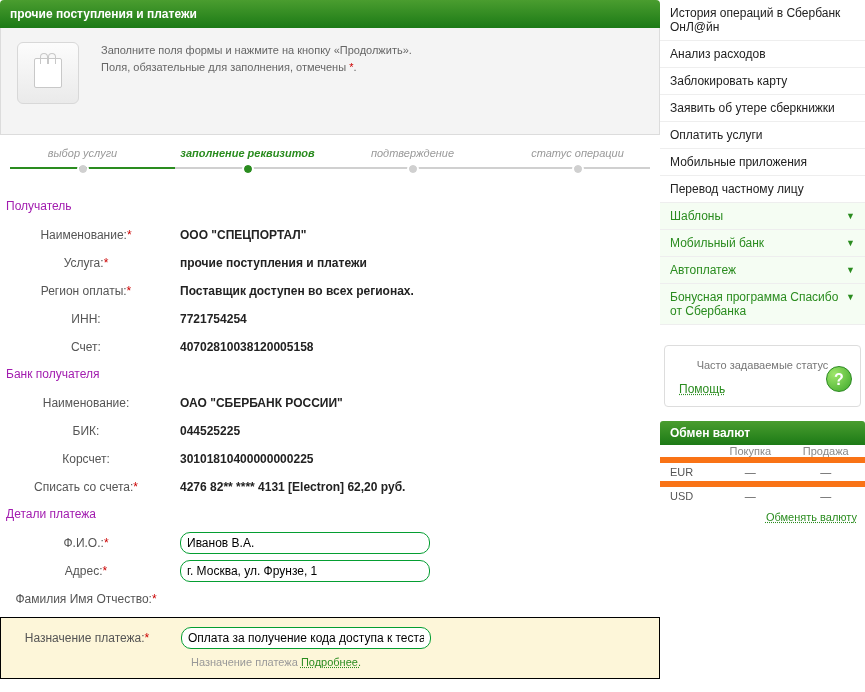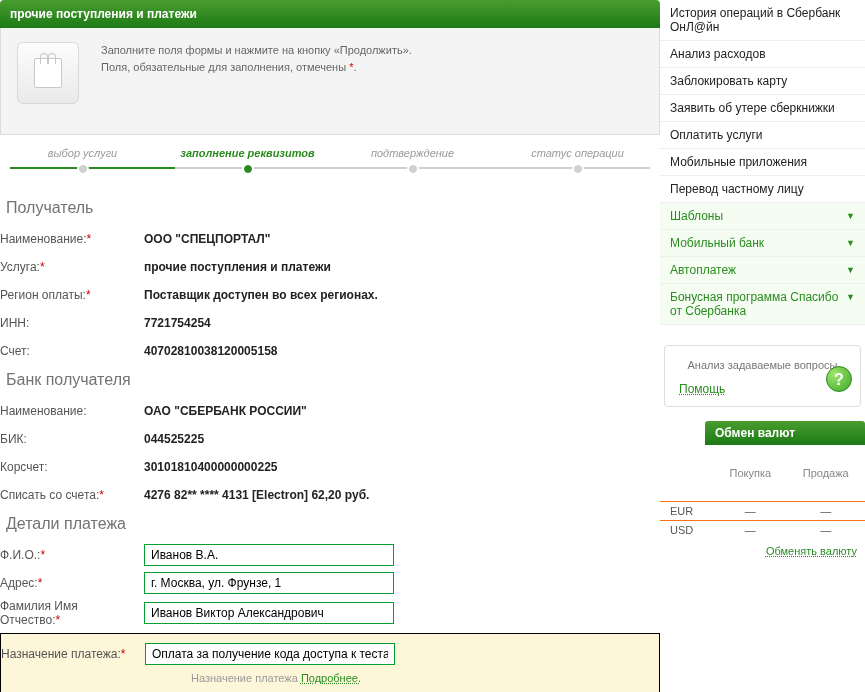--- a/index.html
+++ b/index.html
@@ -38,27 +38,27 @@
   .progress { position: relative; height: 34px; margin: 12px 0 18px 0; }
   .progress-line { position:absolute; top:20px; left:10px; right:10px; height:2px; background:#d0d0d0; }
   .progress-steps { display:flex; justify-content:space-around; position:relative; }
   .step { text-align:center; color:#999; font-size:11px; position:relative; flex:1;font-style:italic; }
   .step .dot { display:block; width:8px; height:8px; background:#d0d0d0; border-radius:50%; margin:6px auto 0; outline:2px solid #fff; position:relative; }
   .step.active { color:#2a8c1f; font-weight:bold; }
   .step.active .dot { background:#2a8c1f; }
   .progress-line-active { position:absolute; top:20px; left:10px; width:25%; height:2px; background:#2a8c1f; }
 
   
-  .section-title { color:#737373; font-size:16px; margin: 6px 0 8px 6px; }
+  .section-title { color:#a21caf; font-size:12px; margin: 6px 0 8px 6px; }
   .row { display:flex; align-items:center; min-height:28px; padding:2px 0; }
-  .row-label { width:144px; text-align:left; color:#555; padding-right:8px; }
+  .row-label { width:180px; text-align:center; color:#555; padding-right:8px; }
   .row-label .ast { color:#c00; }
   .row-value { font-weight:bold; color:#222; }
   .row input[type=text] {
-    font-size:12px; padding:3px 6px; border:1px solid #049e32; border-radius:0; width:250px;
+    font-size:12px; padding:3px 6px; border:1px solid #049e32; border-radius:10px; width:250px;
   }
   .highlight-box {
     background:#fdf6d9; border:1px solid #000000; padding:6px 0 10px 0; margin-top:4px;
   }
   .highlight-box .sub { font-size:11px; color:#999; margin-left:190px; margin-top:4px; }
   .highlight-box .sub a { color:#2a8c1f; text-decoration:underline dotted;margin-top:8px; }
   .highlight-box input { width:230px; }
 
   
   .side-item {
@@ -75,25 +75,25 @@
   .help-box .faq { color:#777; text-align:center; font-size:11px; line-height:1.3; }
   .help-box .help-link { color:#2a8c1f; display:block; margin-top:10px; text-decoration:underline dotted; }
   .help-icon {
     position:absolute; right:8px; top:20px; width:26px; height:26px; border-radius:50%;
     background:radial-gradient(circle at 30% 30%, #9ee66a, #3da82a);
     border:1px solid #2a8820; color:#fff; font-weight:bold; text-align:center; line-height:26px; font-size:16px;
   }
 
   .rate-header {
     background: linear-gradient(to bottom,#4a9d2f,#1c7a16);
-    color:#fff; font-weight:bold; padding:5px 10px; font-size:12px; border-radius:3px 3px 0 0;margin-left:45px;
+    color:#fff; font-weight:bold; padding:5px 10px; font-size:12px; border-radius:3px 3px 0 0;
   }
   .rate-table { width:100%; border-collapse:collapse; font-size:11px; }
-  .rate-table th { color:#888; font-weight:normal; padding:22px 4px; text-align:center; }
-  .rate-table td { padding:3px 4px; text-align:center; color:#555; border-top:1px solid #f97316; }
+  .rate-table th { color:#888; font-weight:normal; padding:0 4px; text-align:center; }
+  .rate-table td { padding:3px 4px; text-align:center; color:#555; border-top:6px solid #f97316; }
   .rate-table td:first-child { text-align:left; padding-left:10px; }
   .exchange-link { display:block; text-align:right; color:#2a8c1f; text-decoration:underline dotted; font-size:11px; padding:6px 8px; }
 </style>
 </head>
 <body>
 
 <div class="wrapper">
   <div class="main">
     <div class="header-bar">
       <span>прочие поступления и платежи</span>
@@ -164,21 +164,20 @@
     <div class="row">
         <div class="row-label"><span>Ф.И.О.:</span><span class="ast">*</span></div>
         <input type="text" value="Иванов В.А." style="">
       </div>
     <div class="row">
         <div class="row-label"><span>Адрес:</span><span class="ast">*</span></div>
         <input type="text" value="г. Москва, ул. Фрунзе, 1" style="">
       </div>
     <div class="row">
         <div class="row-label"><span>Фамилия Имя Отчество:</span><span class="ast">*</span></div>
-        <input type="text" value="Иванов Виктор Александрович" style="">
       </div>
 
     <div class="highlight-box">
       <div class="row">
           <div class="row-label"><span>Назначение платежа:</span><span class="ast">*</span></div>
           <input type="text" value="Оплата за получение кода доступа к тестам" style="">
         </div>
       <div class="sub"><span>Назначение платежа </span><a>Подробнее.</a></div>
     </div>
 
@@ -191,21 +190,21 @@
     <div class="side-item">Заявить об утере сберкнижки</div>
     <div class="side-item">Оплатить услуги</div>
     <div class="side-item">Мобильные приложения</div>
     <div class="side-item">Перевод частному лицу</div>
     <div class="side-item green"><span>Шаблоны</span><span class="chev">▼</span></div>
     <div class="side-item green"><span>Мобильный банк</span><span class="chev">▼</span></div>
     <div class="side-item green"><span>Автоплатеж</span><span class="chev">▼</span></div>
     <div class="side-item green"><span>Бонусная программа Спасибо от Сбербанка</span><span class="chev">▼</span></div>
 
     <div class="help-box">
-      <div class="faq">Анализ задаваемые вопросы</div>
+      <div class="faq">Часто задаваемые статус</div>
       <div class="help-icon">?</div>
       <a class="help-link">Помощь</a>
     </div>
 
     <div class="rate-header">Обмен валют</div>
     <table class="rate-table">
       <tbody>
           <tr>
             <th></th>
             <th>Покупка</th>

